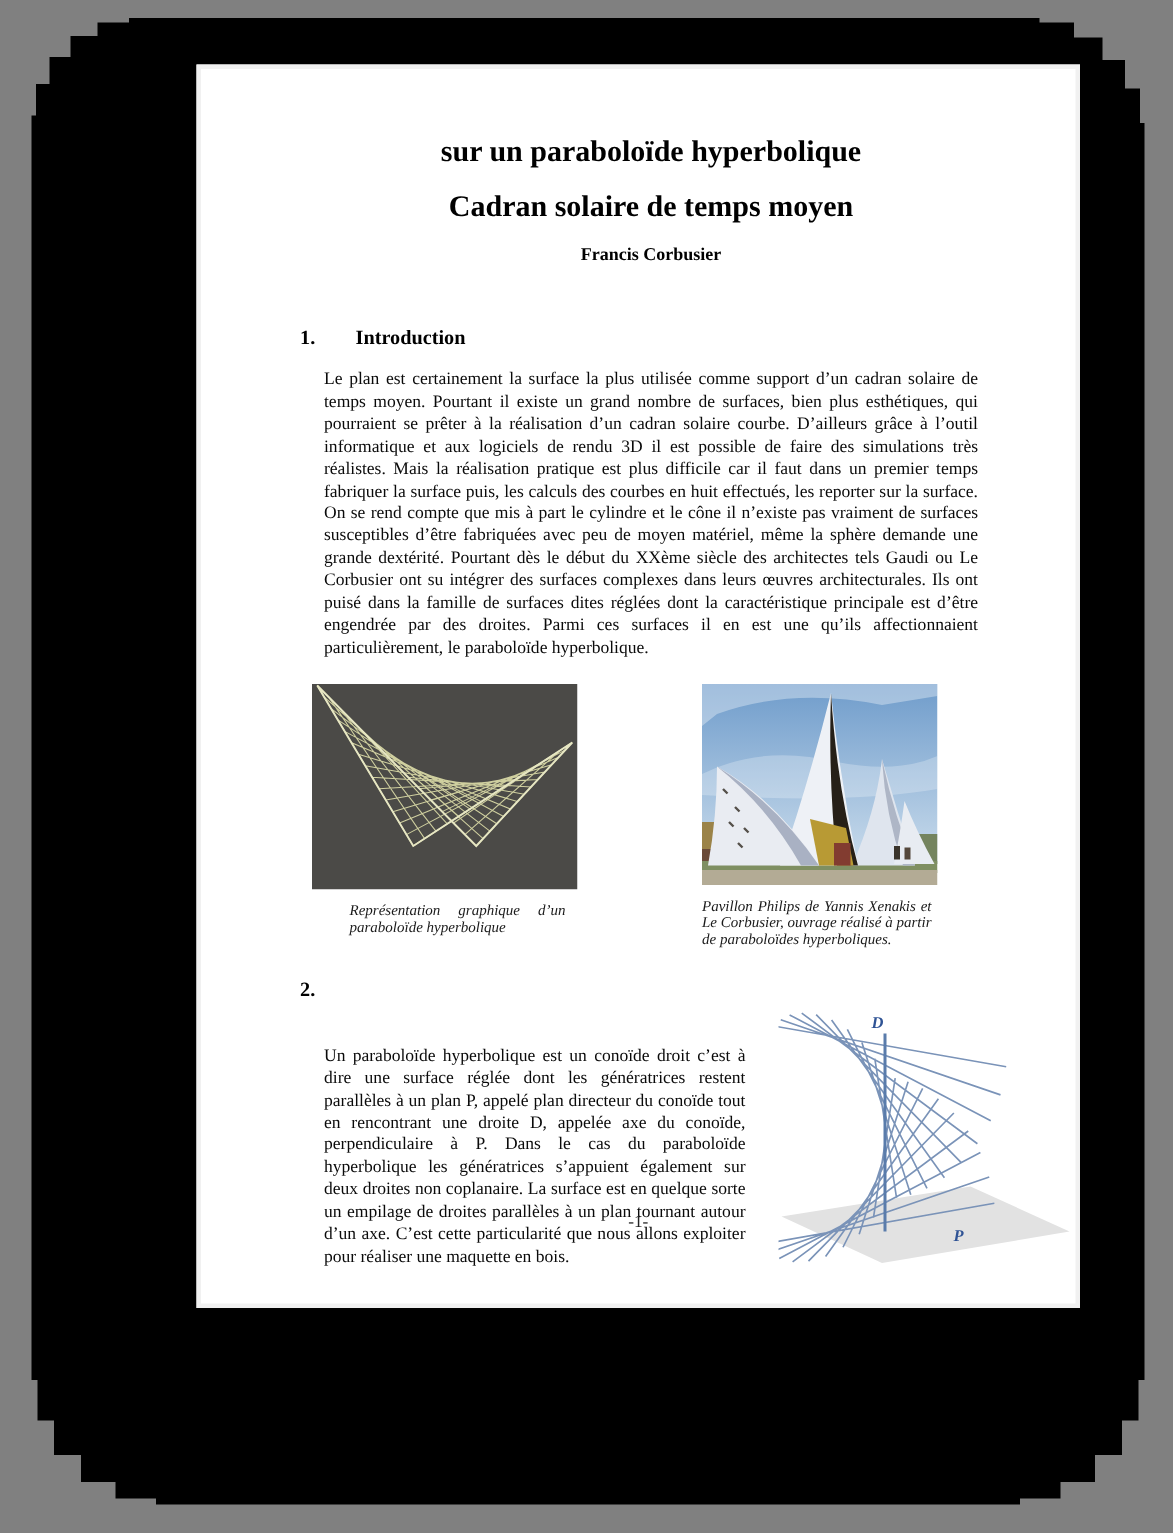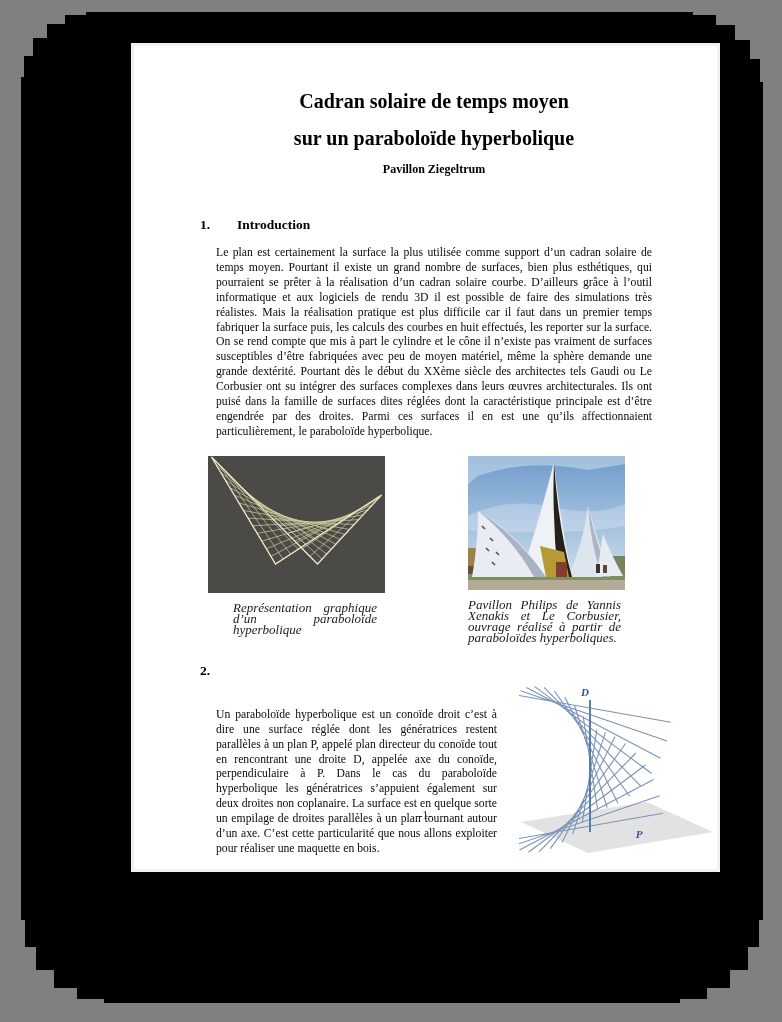--- a/index.html
+++ b/index.html
@@ -14,46 +14,46 @@
   .h-row .num{width:37px;flex:0 0 37px;}
   .h-row1{margin-top:40px;}
   .h-row2{margin-top:20px;}
   .body-text{font-size:11.7px;line-height:14.9px;text-align:justify;margin:16px;color:#0a0a0a;}
   .body1{margin-top:13px;}
   .figures-row{display:flex;margin-top:0px;align-items:flex-start;}
   .fig{margin:0;padding:0;}
   .fig-left{margin-left:8px;width:177px;}
   .fig-right{margin-left:83px;width:139px;}
   .fig svg{display:block;}
-  .caption{font-size:13px;line-height:11px;font-style:italic;text-align:justify;margin-top:9px;color:#1a1a1a;}
+  .caption{font-size:10px;line-height:11px;font-style:italic;text-align:justify;margin-top:9px;color:#1a1a1a;}
   .cap-left{margin-left:25px;width:144px;}
   .cap-right{width:153px;}
   .sec2-row{display:flex;margin-top:13px;justify-content:space-between;}
   .body2{width:281px;flex:0 0 281px;}
   #conoid-wrap{margin-left:6px;margin-top:-10px;}
   .pagenum{position:absolute;left:0;right:0;top:763px;text-align:center;font-size:11.5px;color:#222;}
   text.dlabel{font-family:"Liberation Serif","DejaVu Serif",serif;font-style:italic;font-weight:bold;font-size:11px;}
 </style>
 </head>
 <body>
 
 <div id="stage">
 
   <svg id="mat-svg" width="782" height="1022" viewBox="0 0 782 1022">
     <path id="mat-path" d="M109,12 L668,12 L693,12 L693,15 L716,15 L716,25 L735,25 L735,40 L750,40 L750,59 L760,59 L760,82 L763,82 L763,107 L763,891 L763,920 L759,920 L759,947 L748,947 L748,970 L730,970 L730,988 L707,988 L707,999 L680,999 L680,1003 L651,1003 L133,1003 L104,1003 L104,999 L77,999 L77,988 L54,988 L54,970 L36,970 L36,947 L25,947 L25,920 L21,920 L21,891 L21,100 L21,77 L24,77 L24,56 L33,56 L33,38 L47,38 L47,24 L65,24 L65,15 L86,15 L86,12 L109,12 Z" fill="#000000"></path>
   </svg>
 
   <div id="page">
 
     <div class="doc-title">
+      <div>sur un paraboloïde hyperbolique</div>
       <div>Cadran solaire de temps moyen</div>
-      <div>sur un paraboloïde hyperbolique</div>
     </div>
 
-    <div class="author">Pavillon Ziegeltrum</div>
+    <div class="author">Francis Corbusier</div>
 
     <div class="h-row h-row1">
       <span class="num">1.</span>
       <span>Introduction</span>
     </div>
 
     <p class="body-text body1">Le plan est certainement la surface la plus utilisée comme support d’un cadran solaire de temps moyen. Pourtant il existe un grand nombre de surfaces, bien plus esthétiques, qui pourraient se prêter à la réalisation d’un cadran solaire courbe. D’ailleurs grâce à l’outil informatique et aux logiciels de rendu 3D il est possible de faire des simulations très réalistes. Mais la réalisation pratique est plus difficile car il faut dans un premier temps fabriquer la surface puis, les calculs des courbes en huit effectués, les reporter sur la surface.  On se rend compte que mis à part le cylindre et le cône il n’existe pas vraiment de surfaces susceptibles d’être fabriquées  avec peu de moyen matériel, même la sphère demande une grande dextérité. Pourtant dès le début du XXème siècle des architectes tels Gaudi ou Le Corbusier ont su intégrer des surfaces complexes dans leurs œuvres architecturales. Ils ont puisé dans la famille de surfaces dites réglées dont la caractéristique principale est d’être engendrée par des droites. Parmi ces surfaces il en est une qu’ils affectionnaient particulièrement, le paraboloïde hyperbolique.</p>
 
     <div class="figures-row">
 

